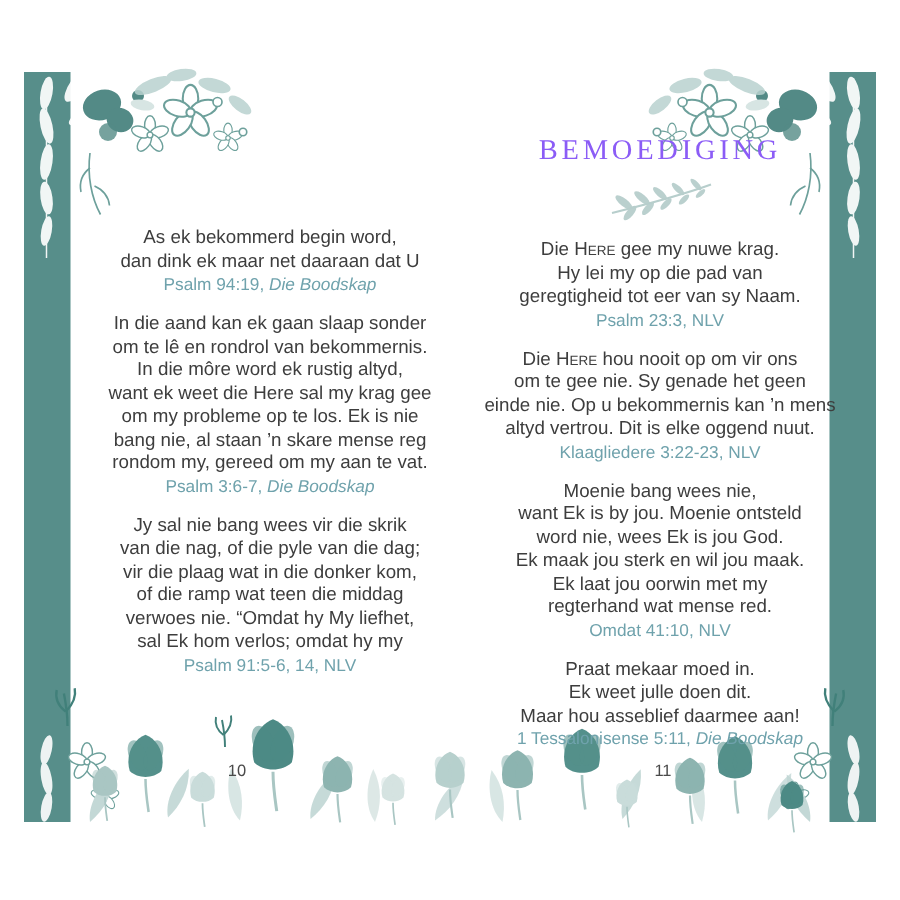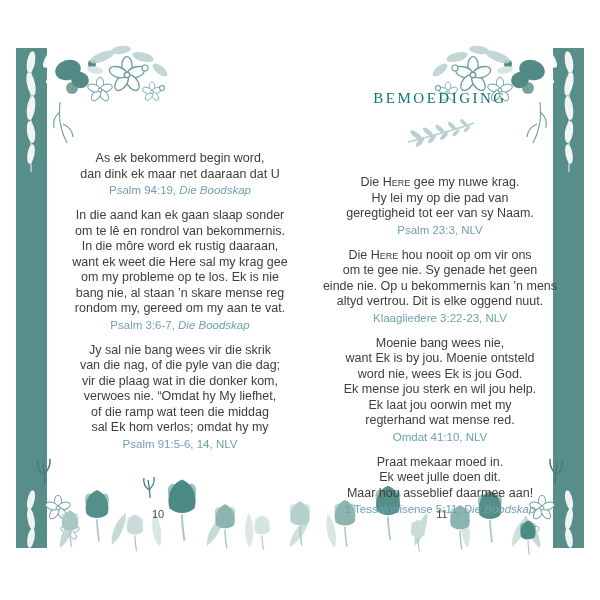--- a/index.html
+++ b/index.html
@@ -2,23 +2,23 @@
 <html><head>
 <meta charset="utf-8">
 <style>
   html,body{margin:0;padding:0;background:#ffffff;}
   .stage{position:relative;width:600px;height:600px;background:#ffffff;overflow:hidden;
          font-family:"Liberation Sans",sans-serif;}
   svg.decor{position:absolute;left:0;top:0;pointer-events:none;}
   .page{position:absolute;text-align:center;}
   .page-left{left:56px;top:151px;width:248px;}
   .page-right-title{left:316px;top:90px;width:248px;}
-  .page-right-body{left:316px;top:175px;width:248px;}
-  .title{font-family:"Liberation Serif",serif;font-weight:500;font-size:15px;
-         letter-spacing:2.5px;color:#0f766e;margin:0;text-align:center;}
+  .page-right-body{left:316px;top:159px;width:248px;}
+  .title{font-family:"Liberation Serif",serif;font-weight:500;font-size:19px;
+         letter-spacing:2.5px;color:#8b5cf6;margin:0;text-align:center;}
   .para{margin:0 0 10px 0;}
   .line{font-size:12.5px;line-height:15.5px;color:#3d3d3d;}
   .ref{font-size:11.5px;line-height:15px;color:#6fa2ac;margin-top:1px;}
   .sc{font-variant:small-caps;}
   .it{font-style:italic;}
   .pagenum{position:absolute;font-size:11px;color:#4a4a4a;width:18px;text-align:center;z-index:3;}
   .pagenum-left{left:149px;top:508px;}
   .pagenum-right{left:433px;top:508px;}
   .page{z-index:2;}
 </style>
@@ -165,33 +165,33 @@
   <section class="page page-left">
     <div id="left-paragraphs">
         <div class="para">
           <div class="line">As ek bekommerd begin word,</div>
           <div class="line">dan dink ek maar net daaraan dat U</div>
           <div class="ref">Psalm 94:19, <span class="it">Die Boodskap</span></div>
         </div>
         <div class="para">
           <div class="line">In die aand kan ek gaan slaap sonder</div>
           <div class="line">om te lê en rondrol van bekommernis.</div>
-          <div class="line">In die môre word ek rustig daaraan,</div>
+          <div class="line">In die môre word ek rustig altyd,</div>
           <div class="line">want ek weet die Here sal my krag gee</div>
           <div class="line">om my probleme op te los. Ek is nie</div>
           <div class="line">bang nie, al staan ’n skare mense reg</div>
           <div class="line">rondom my, gereed om my aan te vat.</div>
           <div class="ref">Psalm 3:6-7, <span class="it">Die Boodskap</span></div>
         </div>
         <div class="para">
           <div class="line">Jy sal nie bang wees vir die skrik</div>
           <div class="line">van die nag, of die pyle van die dag;</div>
           <div class="line">vir die plaag wat in die donker kom,</div>
+          <div class="line">of die ramp wat teen die middag</div>
           <div class="line">verwoes nie. “Omdat hy My liefhet,</div>
-          <div class="line">of die ramp wat teen die middag</div>
           <div class="line">sal Ek hom verlos; omdat hy my</div>
           <div class="ref">Psalm 91:5-6, 14, NLV</div>
         </div>
       </div>
   </section>
 
   <section class="page page-right-title">
     <h1 class="title">BEMOEDIGING</h1>
   </section>
 
@@ -207,21 +207,21 @@
           <div class="line">Die <span class="sc">Here</span> hou nooit op om vir ons</div>
           <div class="line">om te gee nie. Sy genade het geen</div>
           <div class="line">einde nie. Op u bekommernis kan ’n mens</div>
           <div class="line">altyd vertrou. Dit is elke oggend nuut.</div>
           <div class="ref">Klaagliedere 3:22-23, NLV</div>
         </div>
         <div class="para">
           <div class="line">Moenie bang wees nie,</div>
           <div class="line">want Ek is by jou. Moenie ontsteld</div>
           <div class="line">word nie, wees Ek is jou God.</div>
-          <div class="line">Ek mense jou sterk en wil jou help.</div>
+          <div class="line">Ek maak jou sterk en wil jou maak.</div>
           <div class="line">Ek laat jou oorwin met my</div>
           <div class="line">regterhand wat mense red.</div>
           <div class="ref">Omdat 41:10, NLV</div>
         </div>
         <div class="para">
           <div class="line">Praat mekaar moed in.</div>
           <div class="line">Ek weet julle doen dit.</div>
           <div class="line">Maar hou asseblief daarmee aan!</div>
           <div class="ref">1 Tessalonisense 5:11, <span class="it">Die Boodskap</span></div>
         </div>

